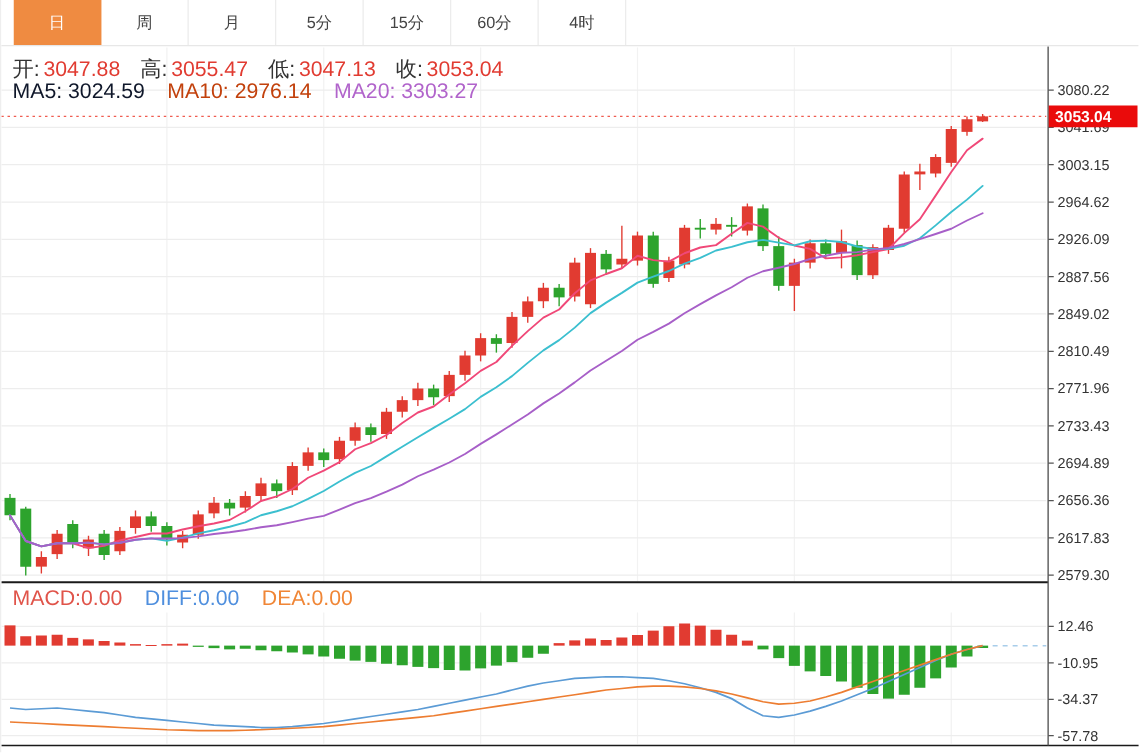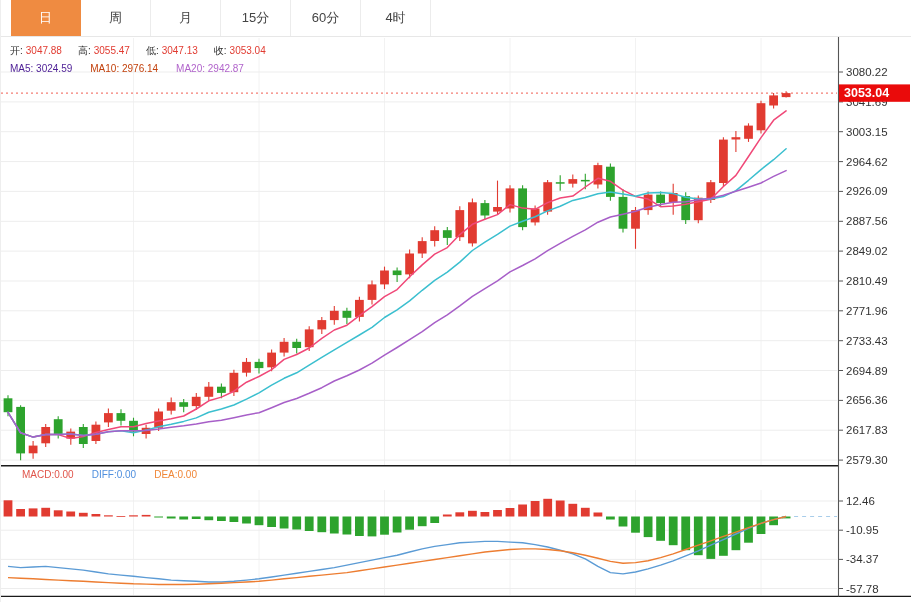--- a/index.html
+++ b/index.html
@@ -4,21 +4,21 @@
 <style>
   html,body{margin:0;padding:0;background:#fff;}
   .stage{position:relative;width:911px;height:602px;background:#fff;overflow:hidden;
          font-family:"Liberation Sans","DejaVu Sans",sans-serif;border-left:1px solid #eee;box-sizing:border-box;}
   .tabbar{position:absolute;top:0;left:0;right:0;height:37px;background:#fff;
           border-bottom:1px solid #e7e7e7;display:flex;padding-left:10px;box-sizing:border-box;z-index:3;}
   .tab{width:70px;height:36px;line-height:36px;text-align:center;font-size:13px;color:#444;
        border-right:1px solid #ececec;cursor:pointer;box-sizing:border-box;}
   .tab.active{background:#ef8b41;color:#fff;border-right:1px solid #ef8b41;}
   .tab-filler{flex:1;}
-  .inforow{position:absolute;left:9px;z-index:2;font-size:10px;white-space:nowrap;}
+  .inforow{position:absolute;left:9px;z-index:2;font-size:17px;white-space:nowrap;}
   .row-ohlc{top:44px;}
   .row-ma{top:63px;}
   .row-macd{top:469px;}
   .lbl{color:#333;margin-right:3px;}
   .val{color:#e13b31;margin-right:16px;}
   .ma-item,.macd-item{margin-right:18px;}
   #chart-svg{position:absolute;top:0;left:0;z-index:1;}
 </style>
 </head>
 <body>
@@ -325,25 +325,26 @@
       <g>
         <rect x="838" y="84.4" width="71" height="17.4" fill="#ea0b0b"></rect>
         <text x="843" y="97.4" font-size="12.5" font-weight="bold" fill="#ffffff">3053.04</text>
       </g>
     </svg>
 
   <div class="tabbar" id="tabbar">
       <div class="tab active">日</div>
       <div class="tab">周</div>
       <div class="tab">月</div>
+      <div class="tab">5分</div>
       <div class="tab">15分</div>
       <div class="tab">60分</div>
       <div class="tab">4时</div>
       <div class="tab-filler"></div>
     </div>
 
   <div class="inforow row-ohlc">
     <span class="lbl">开:</span><span class="val">3047.88</span><span class="lbl">高:</span><span class="val">3055.47</span><span class="lbl">低:</span><span class="val">3047.13</span><span class="lbl">收:</span><span class="val">3053.04</span>
   </div>
 
-  <div class="inforow row-ma" id="ma-row"><span class="ma-item" style="color: #4c1d95;">MA5: 3024.59</span><span class="ma-item" style="color: #c2410c;">MA10: 2976.14</span><span class="ma-item" style="color: rgb(177, 100, 203);">MA20: 2942.87</span></div>
-  <div class="inforow row-macd" id="macd-row"><span class="macd-item" style="color: rgb(224, 84, 74); margin-left: 12px;">MACD:0.00</span><span class="macd-item" style="color: rgb(79, 143, 222); margin-top: 12px;">DIFF:0.00</span><span class="macd-item" style="color: rgb(240, 134, 54); text-align: right;">DEA:0.00</span></div>
+  <div class="inforow row-ma" id="ma-row"><span class="ma-item" style="color: #0f172a;">MA5: 3024.59</span><span class="ma-item" style="color: #c2410c;">MA10: 2976.14</span><span class="ma-item" style="color: rgb(177, 100, 203);">MA20: 3303.27</span></div>
+  <div class="inforow row-macd" id="macd-row"><span class="macd-item" style="color: rgb(224, 84, 74);">MACD:0.00</span><span class="macd-item" style="color: rgb(79, 143, 222); margin-top: 12px;">DIFF:0.00</span><span class="macd-item" style="color: rgb(240, 134, 54); text-align: right;">DEA:0.00</span></div>
 </div>
 
 </body></html>

